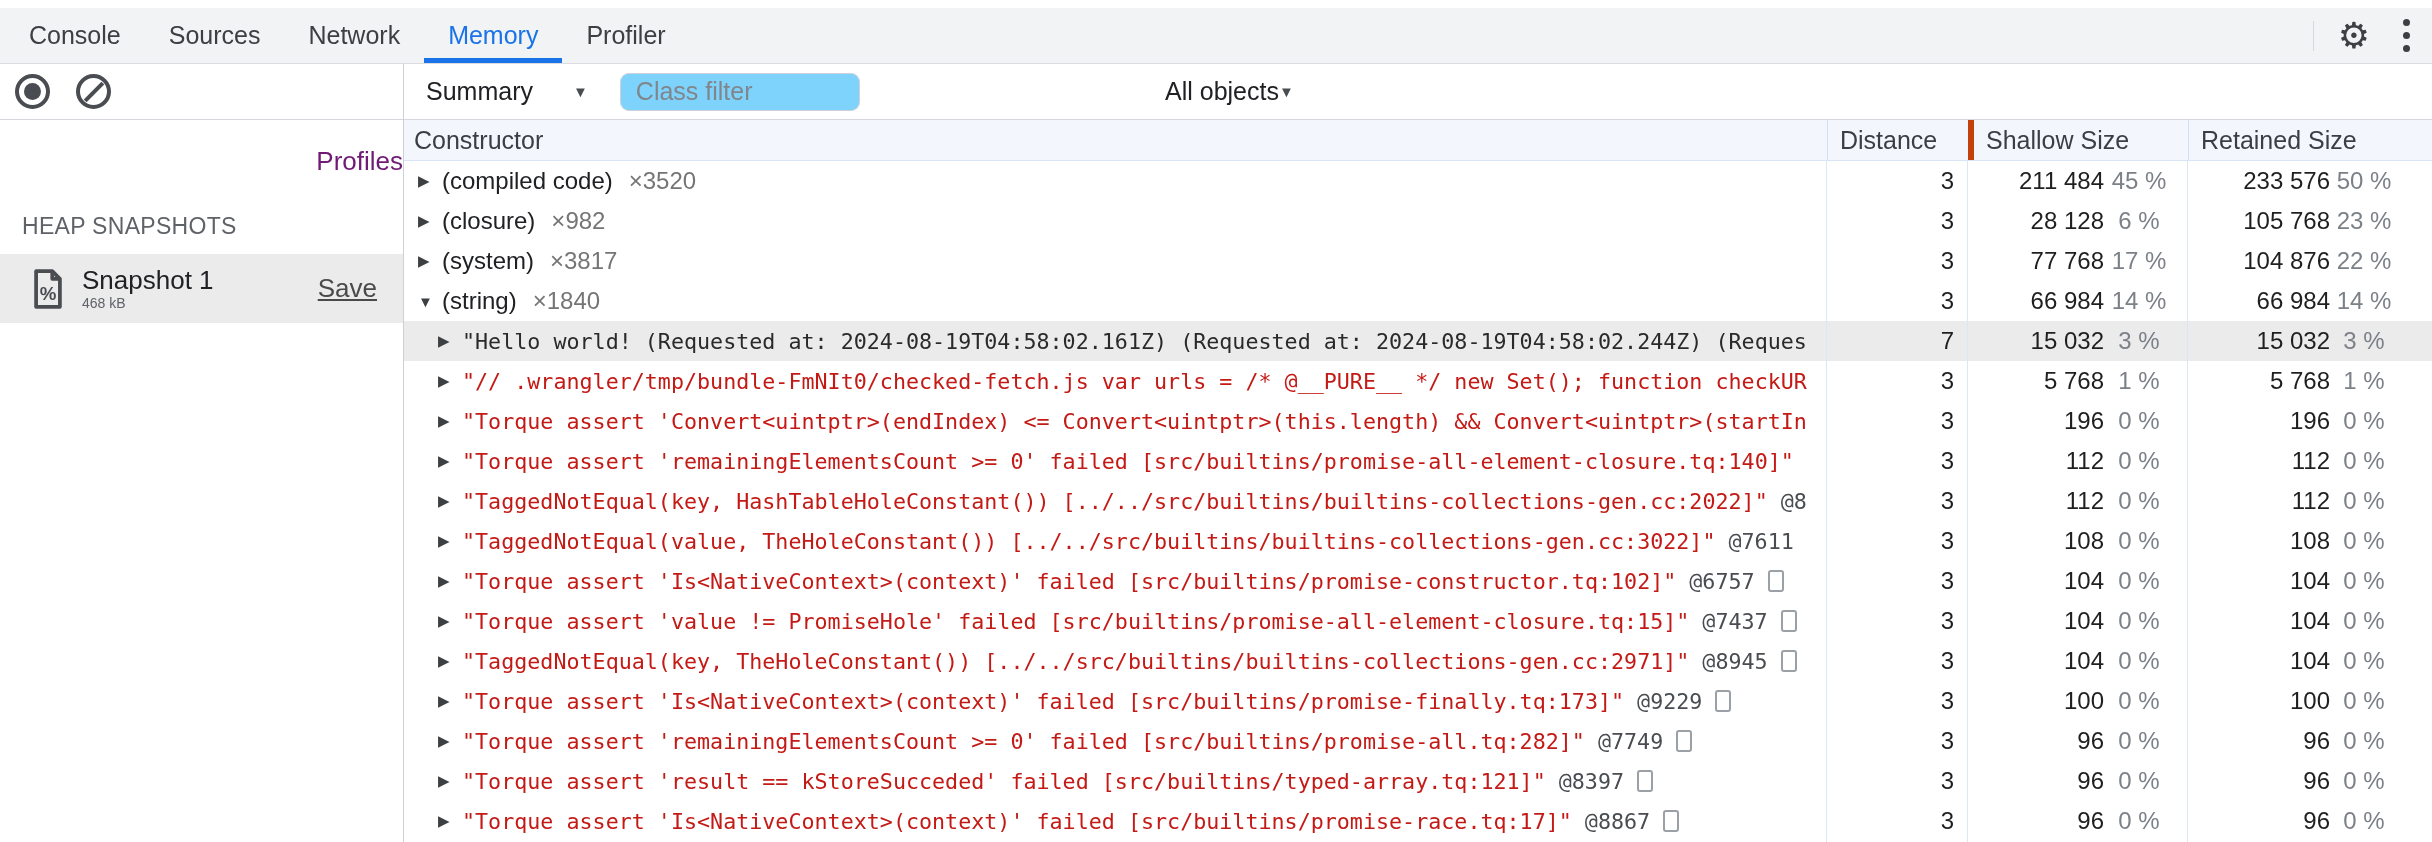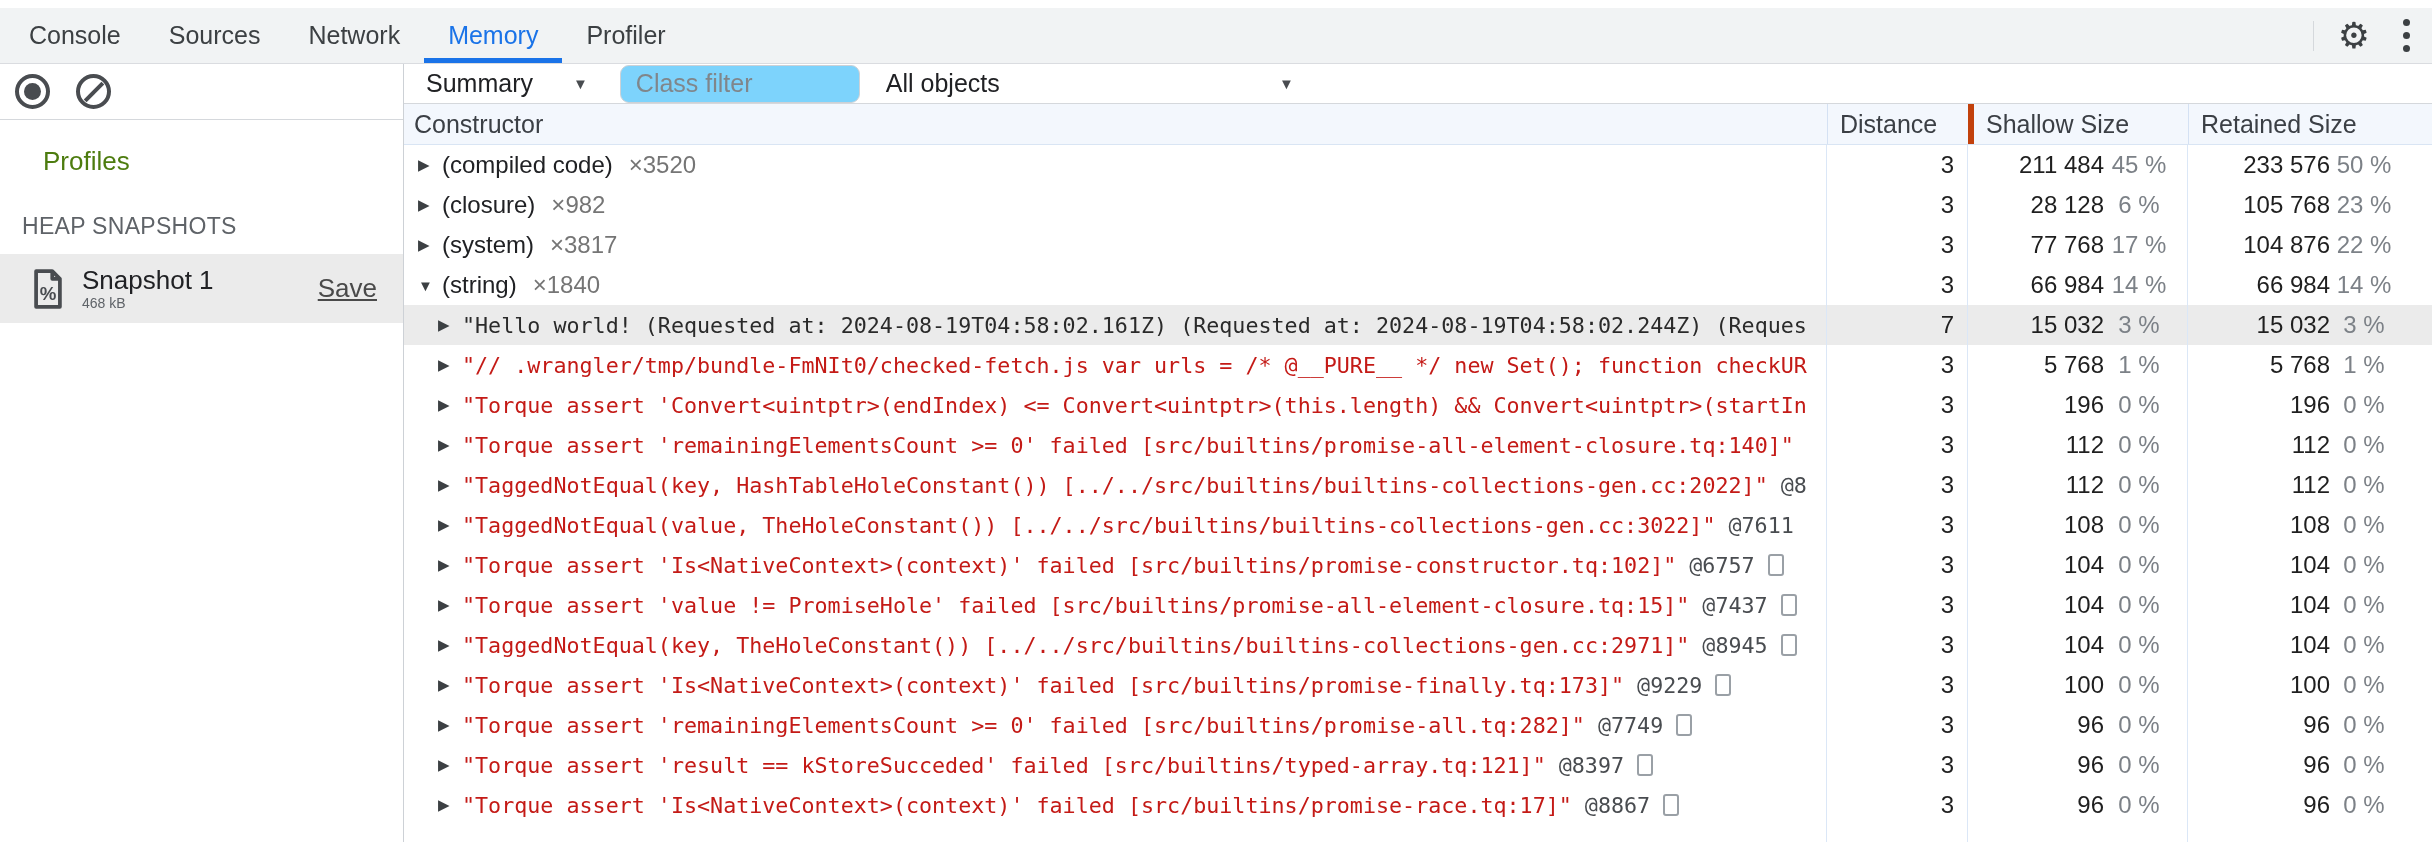--- a/index.html
+++ b/index.html
@@ -30,44 +30,44 @@
   .sidebar { width: 404px; border-right: 1px solid #cdd1d6; display: flex;
     flex-direction: column; flex-shrink: 0; background: #fff; }
   .side-toolbar { height: 56px; border-bottom: 1px solid #d5d8dc; display: flex;
     align-items: center; gap: 26px; padding-left: 15px; flex-shrink: 0; }
   .rec-icon { width: 35px; height: 35px; border: 4px solid #494c50; border-radius: 50%;
     display: flex; align-items: center; justify-content: center; }
   .rec-icon i { width: 17px; height: 17px; border-radius: 50%; background: #494c50; display: block; }
   .clear-icon { width: 35px; height: 35px; border: 4px solid #494c50; border-radius: 50%; position: relative; }
   .clear-icon::before { content: ""; position: absolute; left: 50%; top: 50%; width: 4px; height: 25px;
     background: #494c50; transform: translate(-50%,-50%) rotate(45deg); }
-  .profiles-title { font-size: 26px; color: #4d7c0f; padding: 26px 0 0 43px; }
+  .profiles-title { font-size: 26px; color: #701a75; padding: 26px 0 0 43px; text-align: right; }
   .heap-label { font-size: 23px; color: #5f6368; padding: 36px 0 14px 22px; letter-spacing: .3px; }
   .snapshot-item { height: 69px; background: #ebebeb; display: flex; align-items: center;
     padding: 0 26px 0 31px; }
   .snap-icon { flex-shrink: 0; margin-right: 17px; }
   .snap-meta { display: flex; flex-direction: column; line-height: 1.15; }
   .snap-title { font-size: 26px; color: #202124; }
   .snap-size { font-size: 14px; color: #5f6368; }
   .save-link { margin-left: auto; font-size: 26px; color: #4a4a4a; text-decoration: underline; cursor: pointer; }
 
   
   .content { flex: 1; display: flex; flex-direction: column; min-width: 0; }
 
   
-  .mem-toolbar { height: 40px; border-bottom: 1px solid #d5d8dc; display: flex;
+  .mem-toolbar { height: 56px; border-bottom: 1px solid #d5d8dc; display: flex;
     align-items: center; padding-left: 22px; flex-shrink: 0; background: #fff; }
   .select-like { display: flex; align-items: center; font-size: 25px; color: #202124; }
   .dd-arrow { font-size: 15px; color: #494c50; }
   .summary-select .dd-arrow { margin-left: 40px; }
   .class-filter { margin-left: 32px; width: 240px; height: 38px; border: 1px solid #cdd1d6;
     border-radius: 9px; font-size: 25px; padding: 0 15px; color: #202124; outline: none;
     font-family: "Liberation Sans", sans-serif; background: #7dd3fc; }
   .class-filter::placeholder { color: #80868b; }
-  .objects-select { margin-left: 26px; width: 408px; justify-content: space-between; }
+  .objects-select { margin-left: 26px; width: 408px; justify-content: flex-end; }
 
   
   .grid { flex: 1; display: flex; flex-direction: column; min-height: 0; position: relative; }
   .grid-header { height: 41px; background: #f3f7fd; border-bottom: 1px solid #d9e5f4;
     display: flex; font-size: 25px; color: #3b3f45; flex-shrink: 0; }
   .hc { display: flex; align-items: center; padding-left: 12px; }
   .hc-constructor { flex: 1; min-width: 0; padding-left: 10px; }
   .hc-distance { width: 141px; border-left: 1px solid #d4e1f3; }
   .hc-shallow { width: 220px; border-left: 6px solid #c2410c; }
   .hc-retained { width: 244px; border-left: 1px solid #d4e1f3; }

